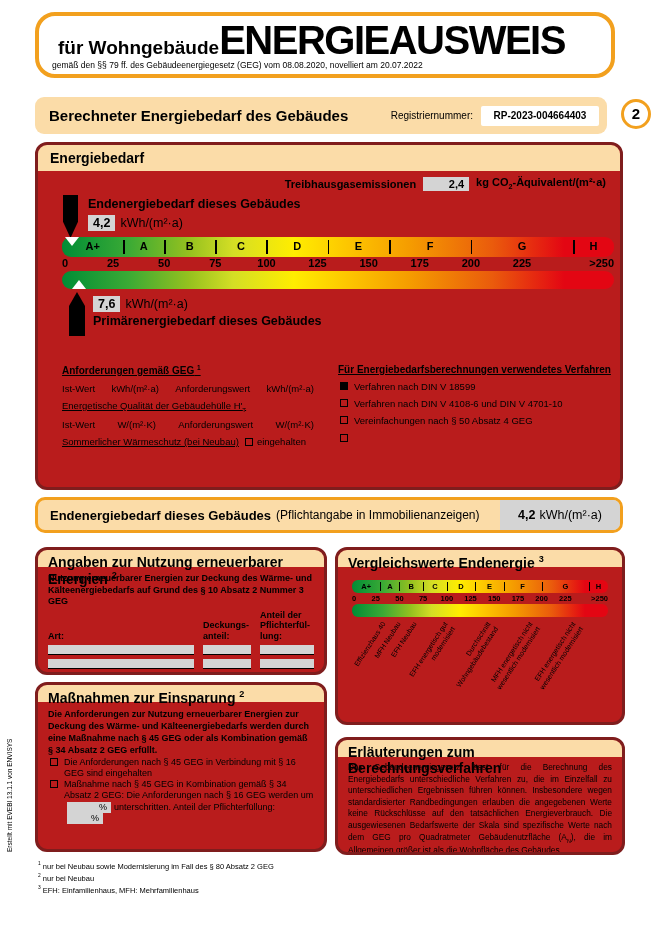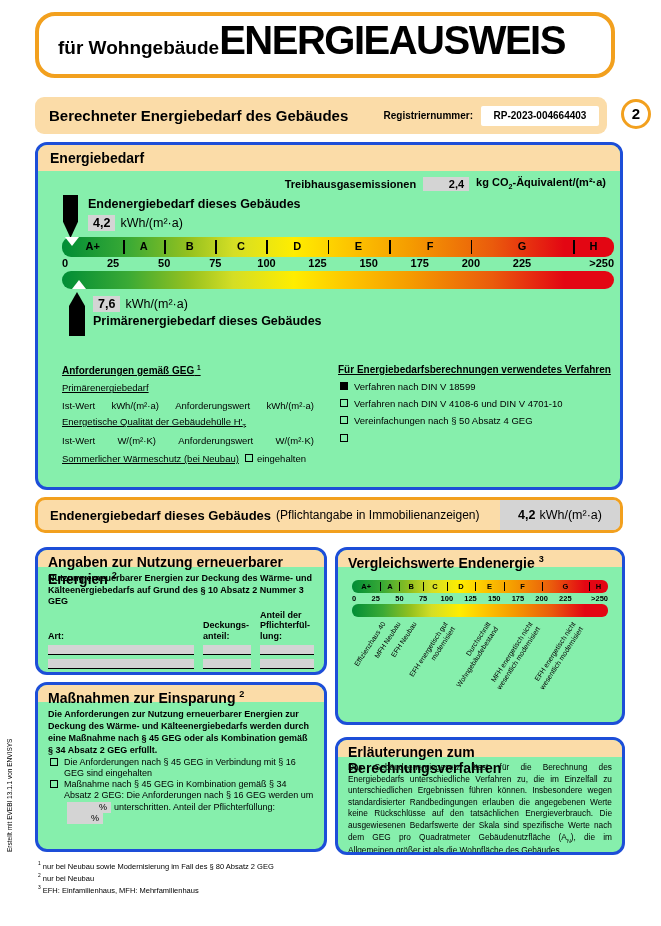--- a/index.html
+++ b/index.html
@@ -1,37 +1,37 @@
 <!DOCTYPE html>
 <html><head>
 <meta charset="utf-8">
 <style>
   html,body{margin:0;padding:0;background:#fff;}
   body{font-family:"Liberation Sans","DejaVu Sans",sans-serif;color:#000;}
   #page{position:relative;width:661px;height:926px;background:#fff;overflow:hidden;}
-  .orange-border{border:3px solid #1d4ed8;border-radius:12px;box-sizing:border-box;background:#86efac;overflow:hidden;}
+  .orange-border{border:3px solid #7f1d1d;border-radius:12px;box-sizing:border-box;background:#b91c1c;overflow:hidden;}
   .peach{background:#FBDCA8;}
   .box-header{background:#FBDCA8;font-weight:bold;}
   sup{font-size:0.65em;vertical-align:super;}
   sub{font-size:0.65em;vertical-align:sub;}
   .u{text-decoration:underline;}
   .b{font-weight:bold;}
 
   
   #title-box{position:absolute;left:35px;top:12px;width:580px;height:66px;border:4px solid #F2A01E;border-radius:20px;box-sizing:border-box;background:#fff;}
   #title-line{display:flex;align-items:baseline;margin:3px 0 0 12px;}
   #title-main{font-size:40px;font-weight:bold;letter-spacing:-1.5px;line-height:1.05;}
   #title-sub{font-size:19px;font-weight:bold;margin-left:7px;}
   #title-law{font-size:8.5px;margin:0 0 0 13px;line-height:1;}
 
   
   #section-bar{position:absolute;left:35px;top:97px;width:572px;height:37px;border-radius:9px;display:flex;align-items:center;}
   #section-title{font-size:15px;font-weight:bold;margin-left:14px;}
   #reg-group{margin-left:auto;display:flex;align-items:center;margin-right:8px;}
-  #reg-label{font-size:10px;font-weight:bold;}
+  #reg-label{font-size:10px;font-weight:normal;}
   #reg-value{background:#fff;border-radius:2px;width:118px;height:20px;line-height:20px;text-align:center;font-size:10px;font-weight:bold;margin-left:8px;}
   #page-badge{position:absolute;left:621px;top:99px;width:30px;height:30px;border:3px solid #F2A01E;border-radius:50%;box-sizing:border-box;background:#fff;text-align:center;line-height:24px;font-size:15px;font-weight:bold;}
 
   
   #box-energie{position:absolute;left:35px;top:142px;width:588px;height:348px;}
   .bh-lg{height:26px;font-size:14px;padding:5px 0 0 12px;box-sizing:border-box;}
   #ghg-row{position:absolute;top:31px;right:14px;display:flex;align-items:center;gap:7px;font-size:11px;font-weight:bold;}
   .grey-val{background:#D4D4D4;text-align:right;padding:1px 5px;font-weight:bold;}
   #ghg-value{width:46px;box-sizing:border-box;}
   .arrow-down{position:absolute;background:#000;clip-path:polygon(0 0,100% 0,100% 62%,50% 100%,0 62%);}
@@ -105,20 +105,21 @@
 </head>
 <body>
 
 <div id="page">
 
   <div id="title-box">
     <div id="title-line">
       <span id="title-sub">für Wohngebäude</span>
       <span id="title-main">ENERGIEAUSWEIS</span>
     </div>
+    <div id="title-law">gemäß den §§ 79 ff. des Gebäudeenergiegesetz (GEG) vom 08.08.2020, novelliert am 20.07.2022</div>
   </div>
 
   <div id="section-bar" class="peach">
     <span id="section-title">Berechneter Energiebedarf des Gebäudes</span>
     <span id="reg-group">
       <span id="reg-label">Registriernummer:</span>
       <span id="reg-value">RP-2023-004664403</span>
     </span>
   </div>
   <div id="page-badge">2</div>
@@ -178,21 +179,20 @@
 
     <div id="prim-arrow" class="arrow-up"></div>
     <div id="prim-value-row">
       <span class="grey-val">7,6</span>
       <span>kWh/(m²·a)</span>
     </div>
     <div id="prim-label">Primärenergiebedarf dieses Gebäudes</div>
 
     <div id="anf-left">
       <div class="hd"><span>Anforderungen gemäß GEG</span> <sup>1</sup></div>
-      <div class="sec">Primärenergiebedarf</div>
       <div class="anf-row">
         <span>Ist-Wert</span>
         <span>kWh/(m²·a)</span>
         <span>Anforderungswert</span>
         <span>kWh/(m²·a)</span>
       </div>
       <div class="sec"><span>Energetische Qualität der Gebäudehülle H'</span><sub>T</sub></div>
       <div class="anf-row">
         <span>Ist-Wert</span>
         <span>W/(m²·K)</span>

